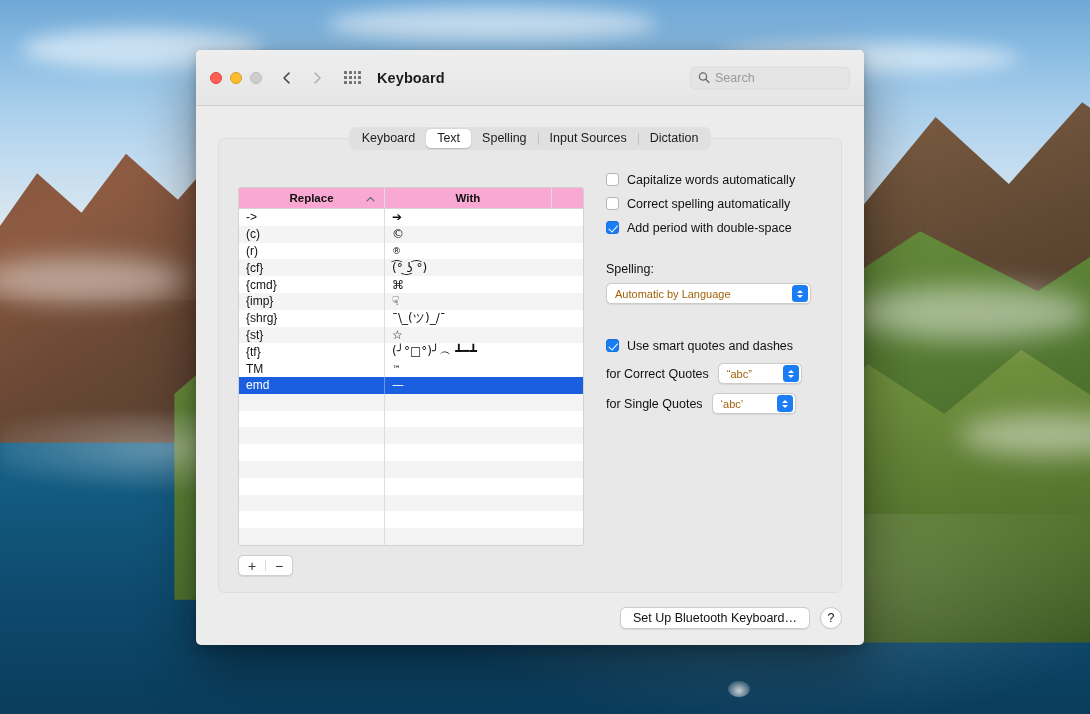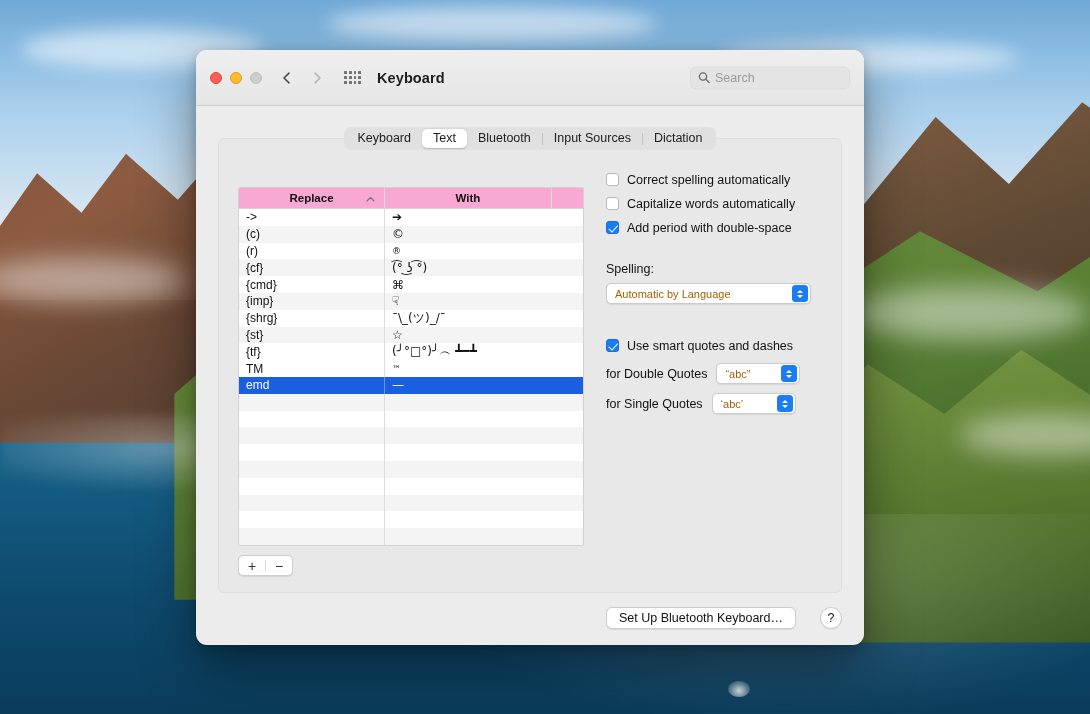--- a/index.html
+++ b/index.html
@@ -98,21 +98,21 @@
     border-radius: 50%;
     filter: blur(0.6px);
   }
 
   
   #prefs-window {
     position: absolute;
     left: 196px; top: 50px;
     width: 668px; height: 595px;
     background: #ececec;
-    border-radius: 11px;
+    border-radius: 5px;
     box-shadow: 0 22px 56px rgba(0,0,0,0.42), 0 3px 12px rgba(0,0,0,0.22);
     overflow: hidden;
     display: flex;
     flex-direction: column;
   }
 
   
   .titlebar {
     height: 56px;
     flex: 0 0 56px;
@@ -408,21 +408,21 @@
   .popup-quote { width: 84px; }
 
   .smartquotes-block { margin-top: 33px; }
 
   
   .footer {
     position: absolute;
     right: 22px; bottom: 16px;
     display: flex;
     align-items: center;
-    gap: 24px;
+    gap: 10px;
   }
   .btn {
     height: 22px;
     background: #ffffff;
     border: 1px solid #cdcdcd;
     border-radius: 6px;
     box-shadow: 0 0.5px 1px rgba(0,0,0,0.09);
     font-size: 12.5px;
     color: #111;
     padding: 0 12px;
@@ -511,21 +511,21 @@
         <input class="search-input" type="text" placeholder="Search" style="">
       </div>
     </div>
 
     <div class="win-body">
 
       <div class="tabbar">
         <div class="tabs">
           <div class="tab">Keyboard</div>
           <div class="tab active">Text</div>
-          <div class="tab">Bluetooth</div>
+          <div class="tab">Spelling</div>
           <div class="tabsep"></div>
           <div class="tab">Input Sources</div>
           <div class="tabsep"></div>
           <div class="tab">Dictation</div>
         </div>
       </div>
 
       <div class="panel">
         <div class="panel-inner">
 
@@ -635,26 +635,26 @@
           <div class="pm-group">
             <div class="pm-btn">+</div>
             <div class="pm-div"></div>
             <div class="pm-btn">−</div>
           </div>
 
           <div class="options">
 
             <div class="checkrow">
               <span class="cb"></span>
-              <span class="opt-label">Correct spelling automatically</span>
+              <span class="opt-label">Capitalize words automatically</span>
             </div>
 
             <div class="checkrow">
               <span class="cb"></span>
-              <span class="opt-label">Capitalize words automatically</span>
+              <span class="opt-label">Correct spelling automatically</span>
             </div>
 
             <div class="checkrow">
               <span class="cb checked"></span>
               <span class="opt-label">Add period with double-space</span>
             </div>
 
             <div class="sec-label">Spelling:</div>
 
             <div class="popup popup-spelling">
@@ -665,21 +665,21 @@
               </span>
             </div>
 
             <div class="smartquotes-block">
               <div class="checkrow">
                 <span class="cb checked"></span>
                 <span class="opt-label">Use smart quotes and dashes</span>
               </div>
 
               <div class="quoterow">
-                <span class="qlabel">for Double Quotes</span>
+                <span class="qlabel">for Correct Quotes</span>
                 <div class="popup popup-quote">
                   <span class="popup-text">“abc”</span>
                   <span class="popup-arrows">
                     <span class="ar up"></span>
                       <span class="ar dn"></span>
                   </span>
                 </div>
               </div>
 
               <div class="quoterow">

